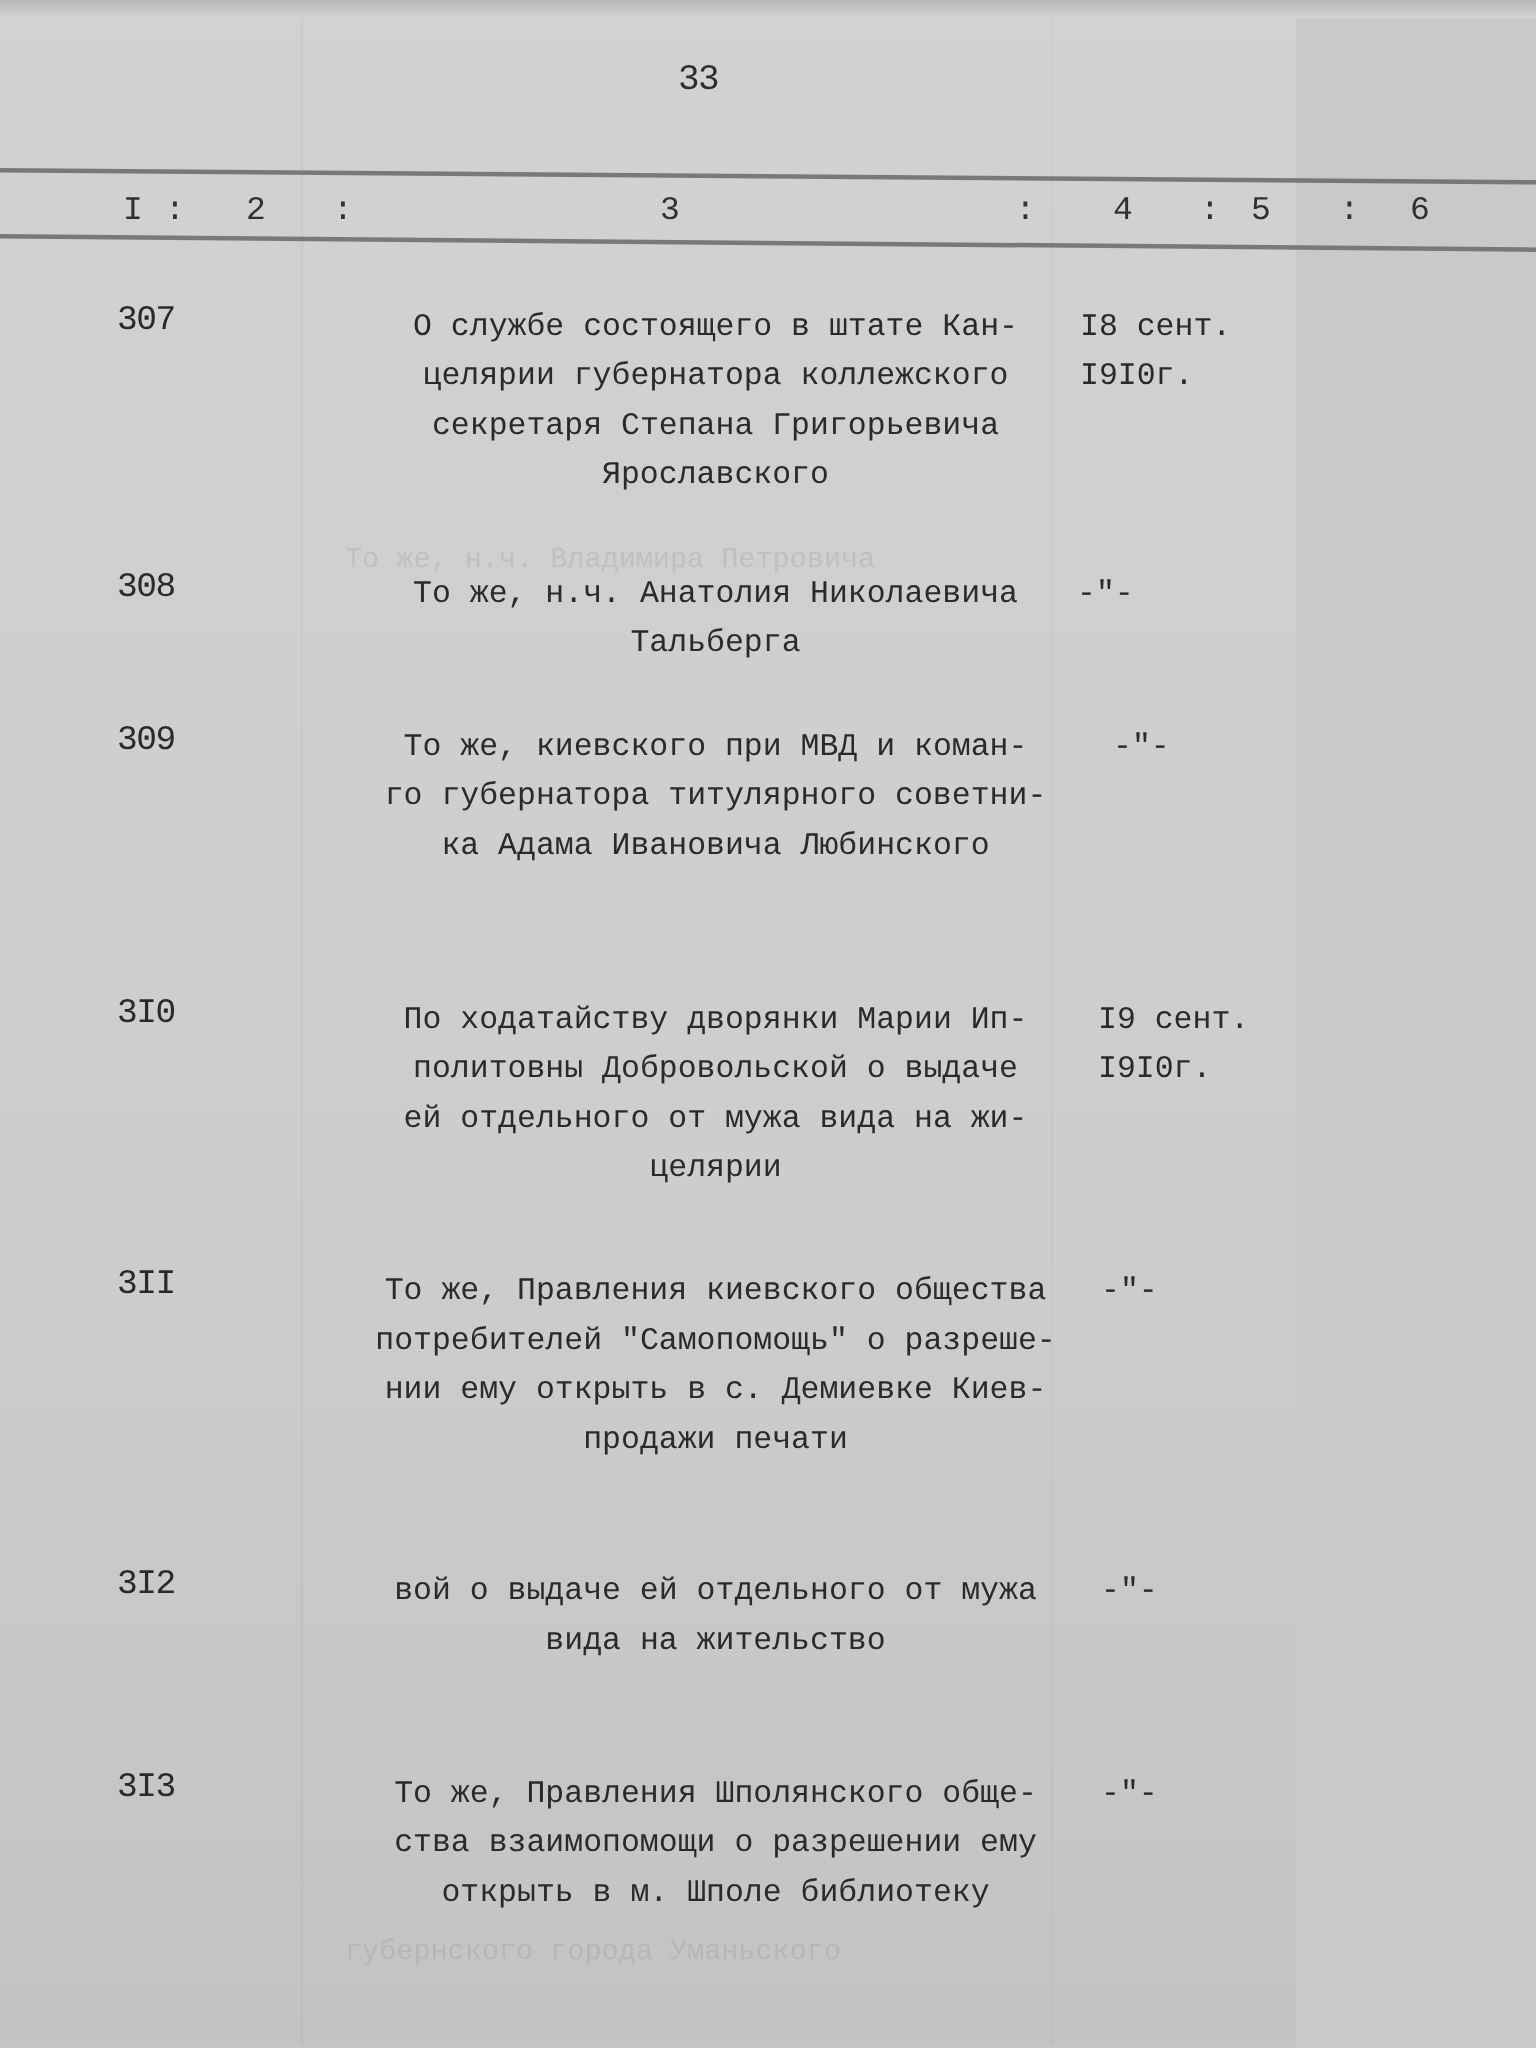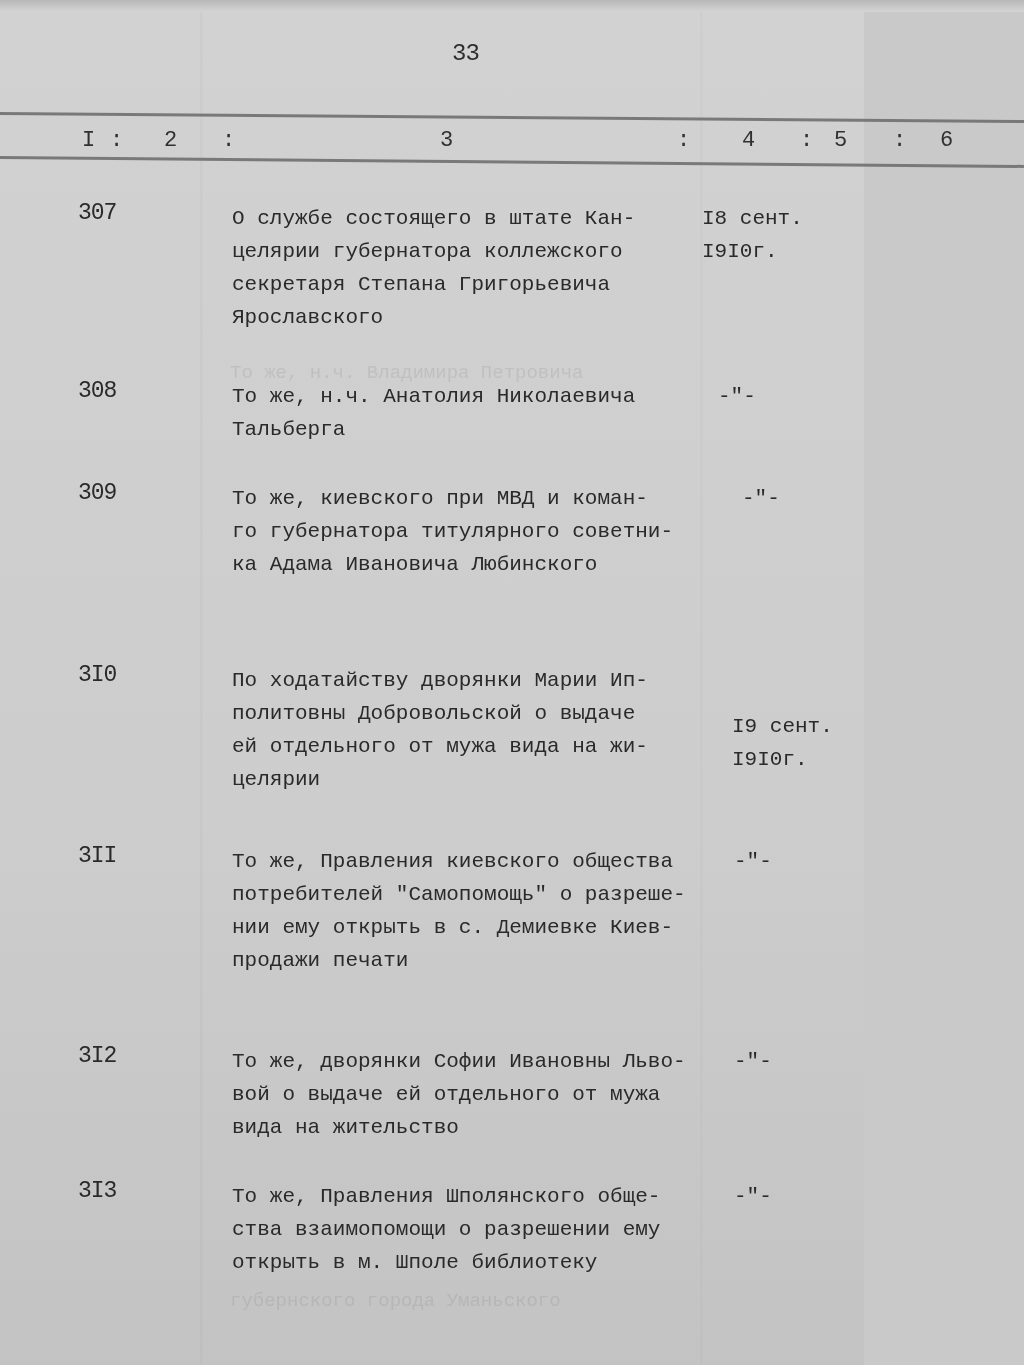--- a/index.html
+++ b/index.html
@@ -85,20 +85,21 @@
       text-align: center;
     }
     .entry .desc {
       position: absolute;
       left: 232px;
       top: 2px;
       width: 490px;
       font-size: 21px;
       line-height: 33px;
       color: #2a2a2a;
+      text-align: center;
     }
     .entry .desc div {
       white-space: nowrap;
     }
     .entry .date {
       position: absolute;
       top: 2px;
       font-size: 21px;
       line-height: 33px;
       color: #2a2a2a;
@@ -140,21 +141,21 @@
 
   <div id="entries">
       <div class="entry" style="top: 200px;">
         <div class="num">307</div>
         <div class="desc">
           <div>О службе состоящего в штате Кан-</div>
           <div>целярии губернатора коллежского</div>
           <div>секретаря Степана Григорьевича</div>
           <div>Ярославского</div>
         </div>
-        <div class="date" style="left: 702px;">
+        <div class="date" style="left: 720px;">
           <div>I8 сент.</div>
           <div>I9I0г.</div>
         </div>
       </div>
       <div class="entry" style="top: 378px;">
         <div class="num">308</div>
         <div class="desc">
           <div>То же, н.ч. Анатолия Николаевича</div>
           <div>Тальберга</div>
         </div>
@@ -174,41 +175,40 @@
         </div>
       </div>
       <div class="entry" style="top: 662px;">
         <div class="num">3I0</div>
         <div class="desc">
           <div>По ходатайству дворянки Марии Ип-</div>
           <div>политовны Добровольской о выдаче</div>
           <div>ей отдельного от мужа вида на жи-</div>
           <div>целярии</div>
         </div>
-        <div class="date" style="left: 732px; margin-top: 46px;">
+        <div class="date" style="left: 732px;">
           <div>I9 сент.</div>
           <div>I9I0г.</div>
         </div>
       </div>
       <div class="entry" style="top: 843px;">
         <div class="num">3II</div>
         <div class="desc">
           <div>То же, Правления киевского общества</div>
           <div>потребителей "Самопомощь" о разреше-</div>
           <div>нии ему открыть в с. Демиевке Киев-</div>
           <div>продажи печати</div>
         </div>
         <div class="date" style="left: 734px;">
           <div>-"-</div>
         </div>
       </div>
       <div class="entry" style="top: 1043px;">
         <div class="num">3I2</div>
         <div class="desc">
-          <div>То же, дворянки Софии Ивановны Льво-</div>
           <div>вой о выдаче ей отдельного от мужа</div>
           <div>вида на жительство</div>
         </div>
         <div class="date" style="left: 734px;">
           <div>-"-</div>
         </div>
       </div>
       <div class="entry" style="top: 1178px;">
         <div class="num">3I3</div>
         <div class="desc">

